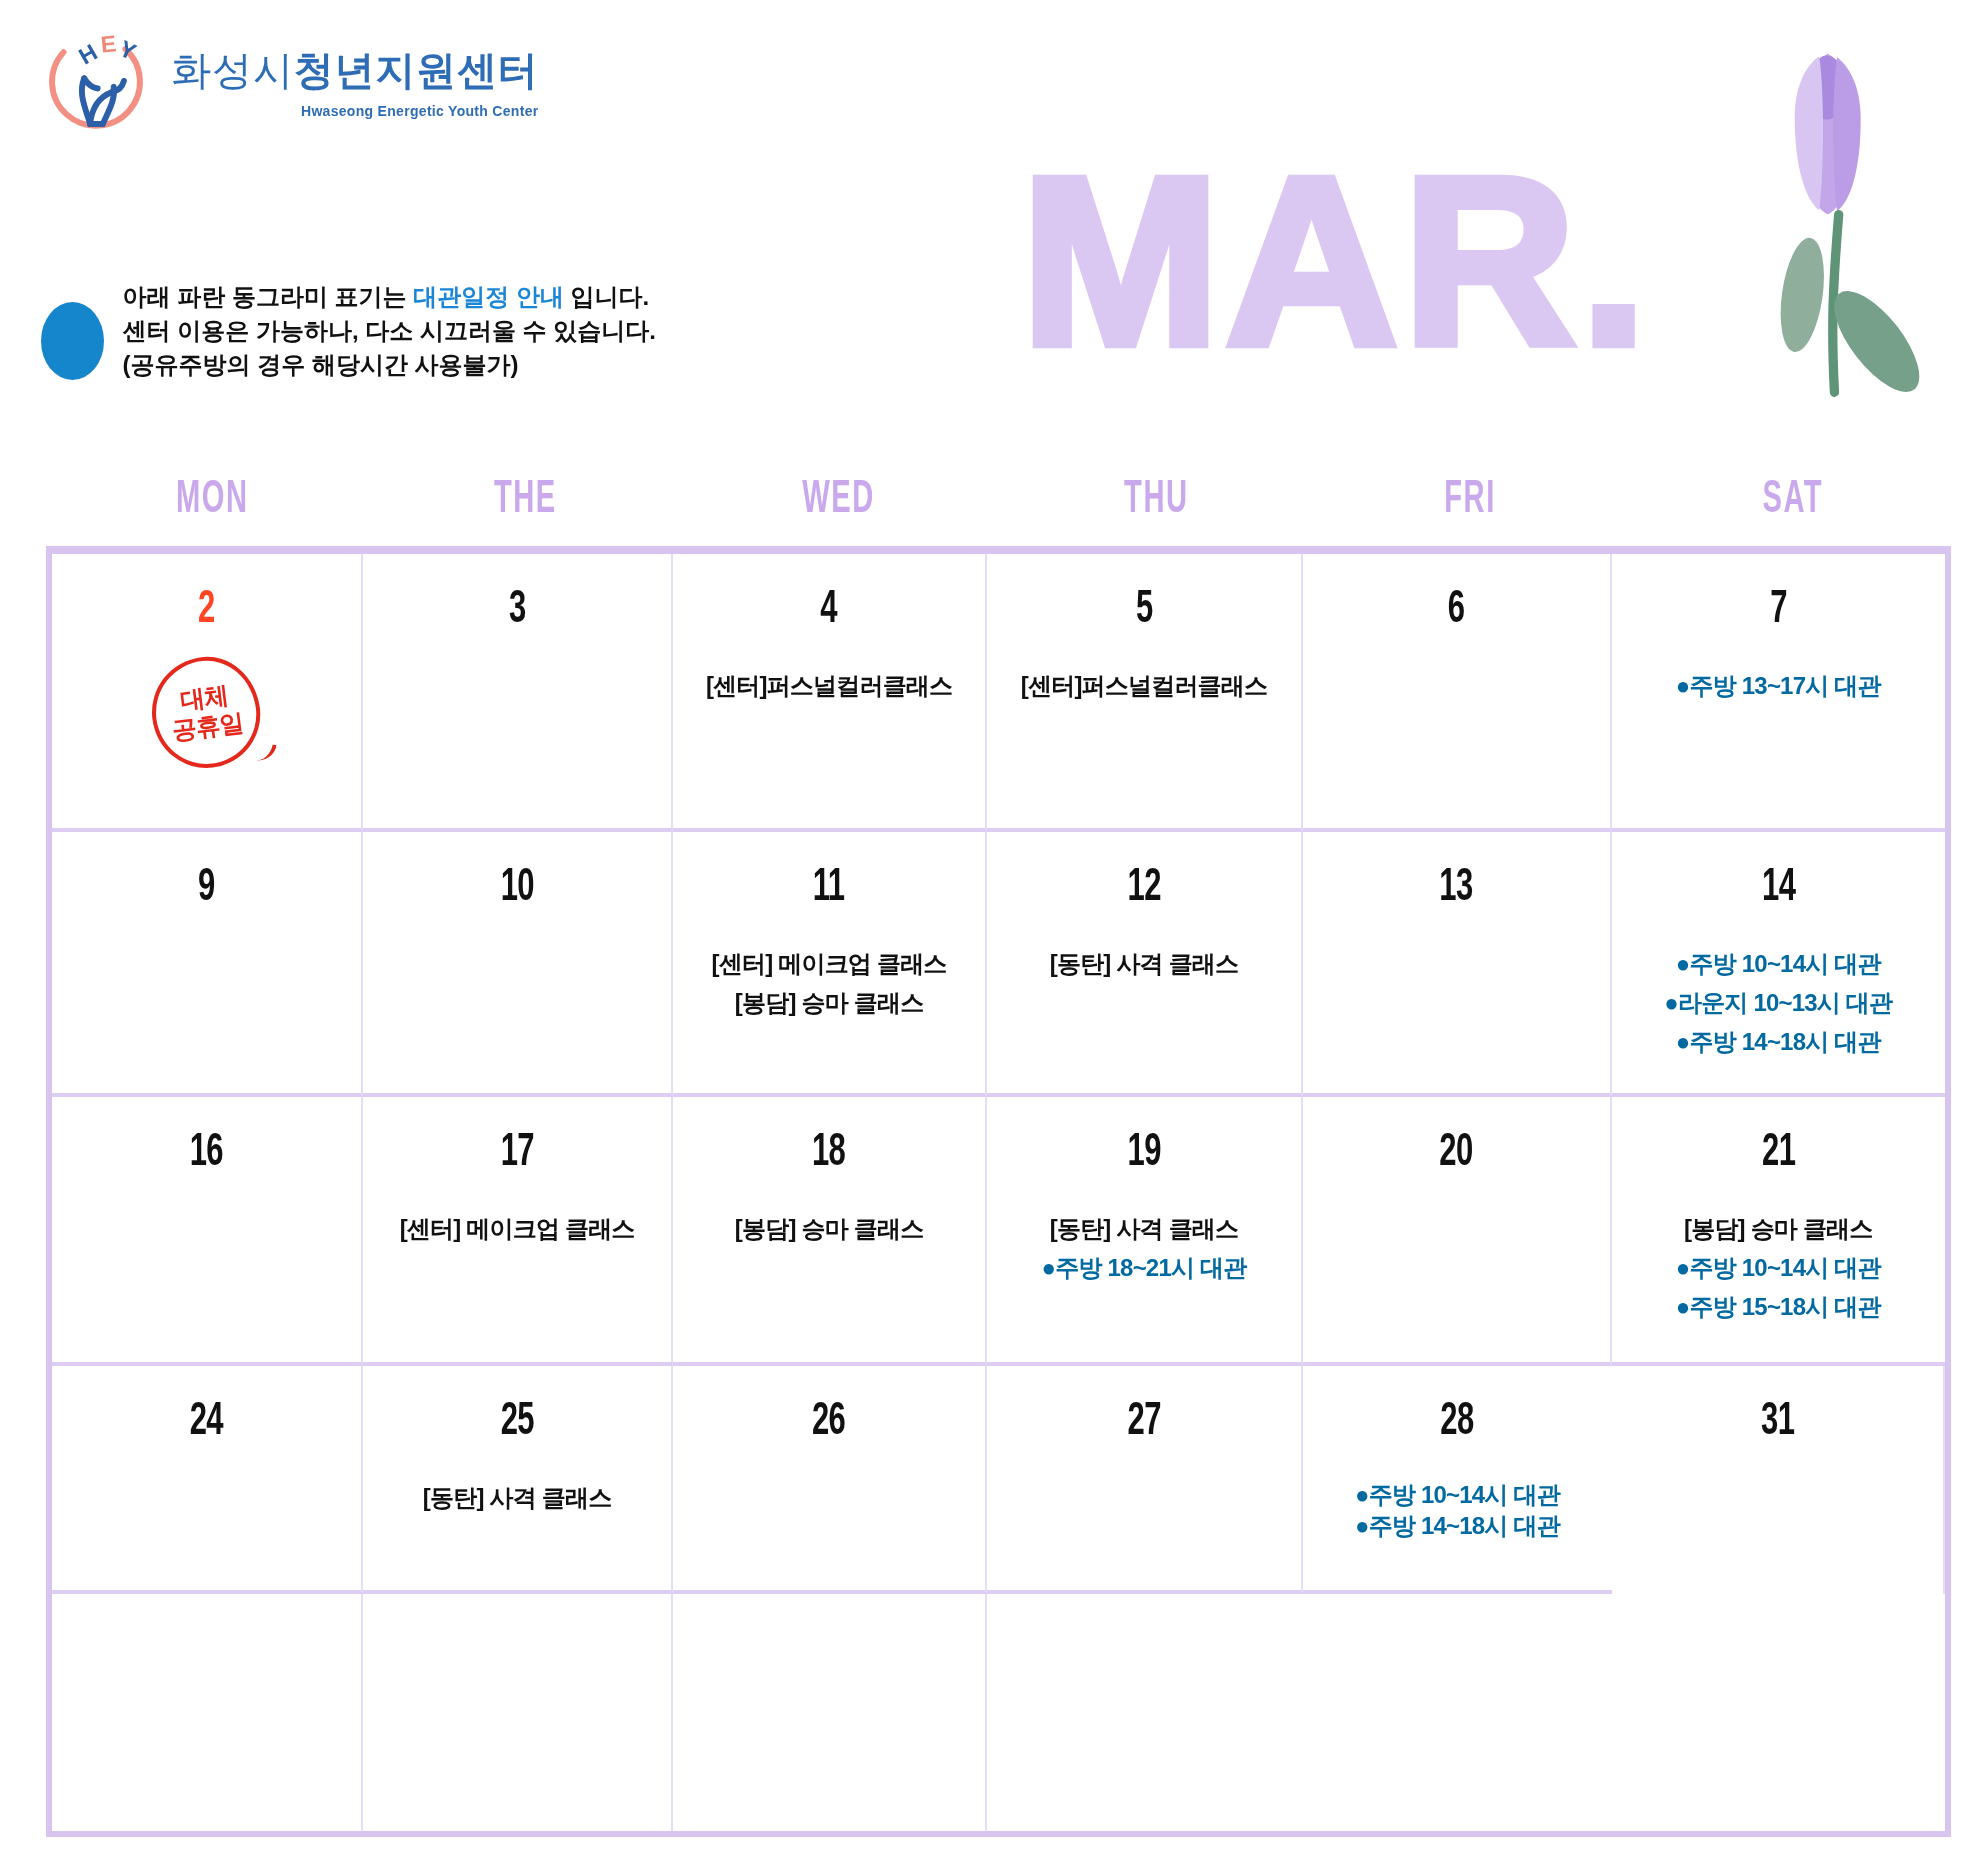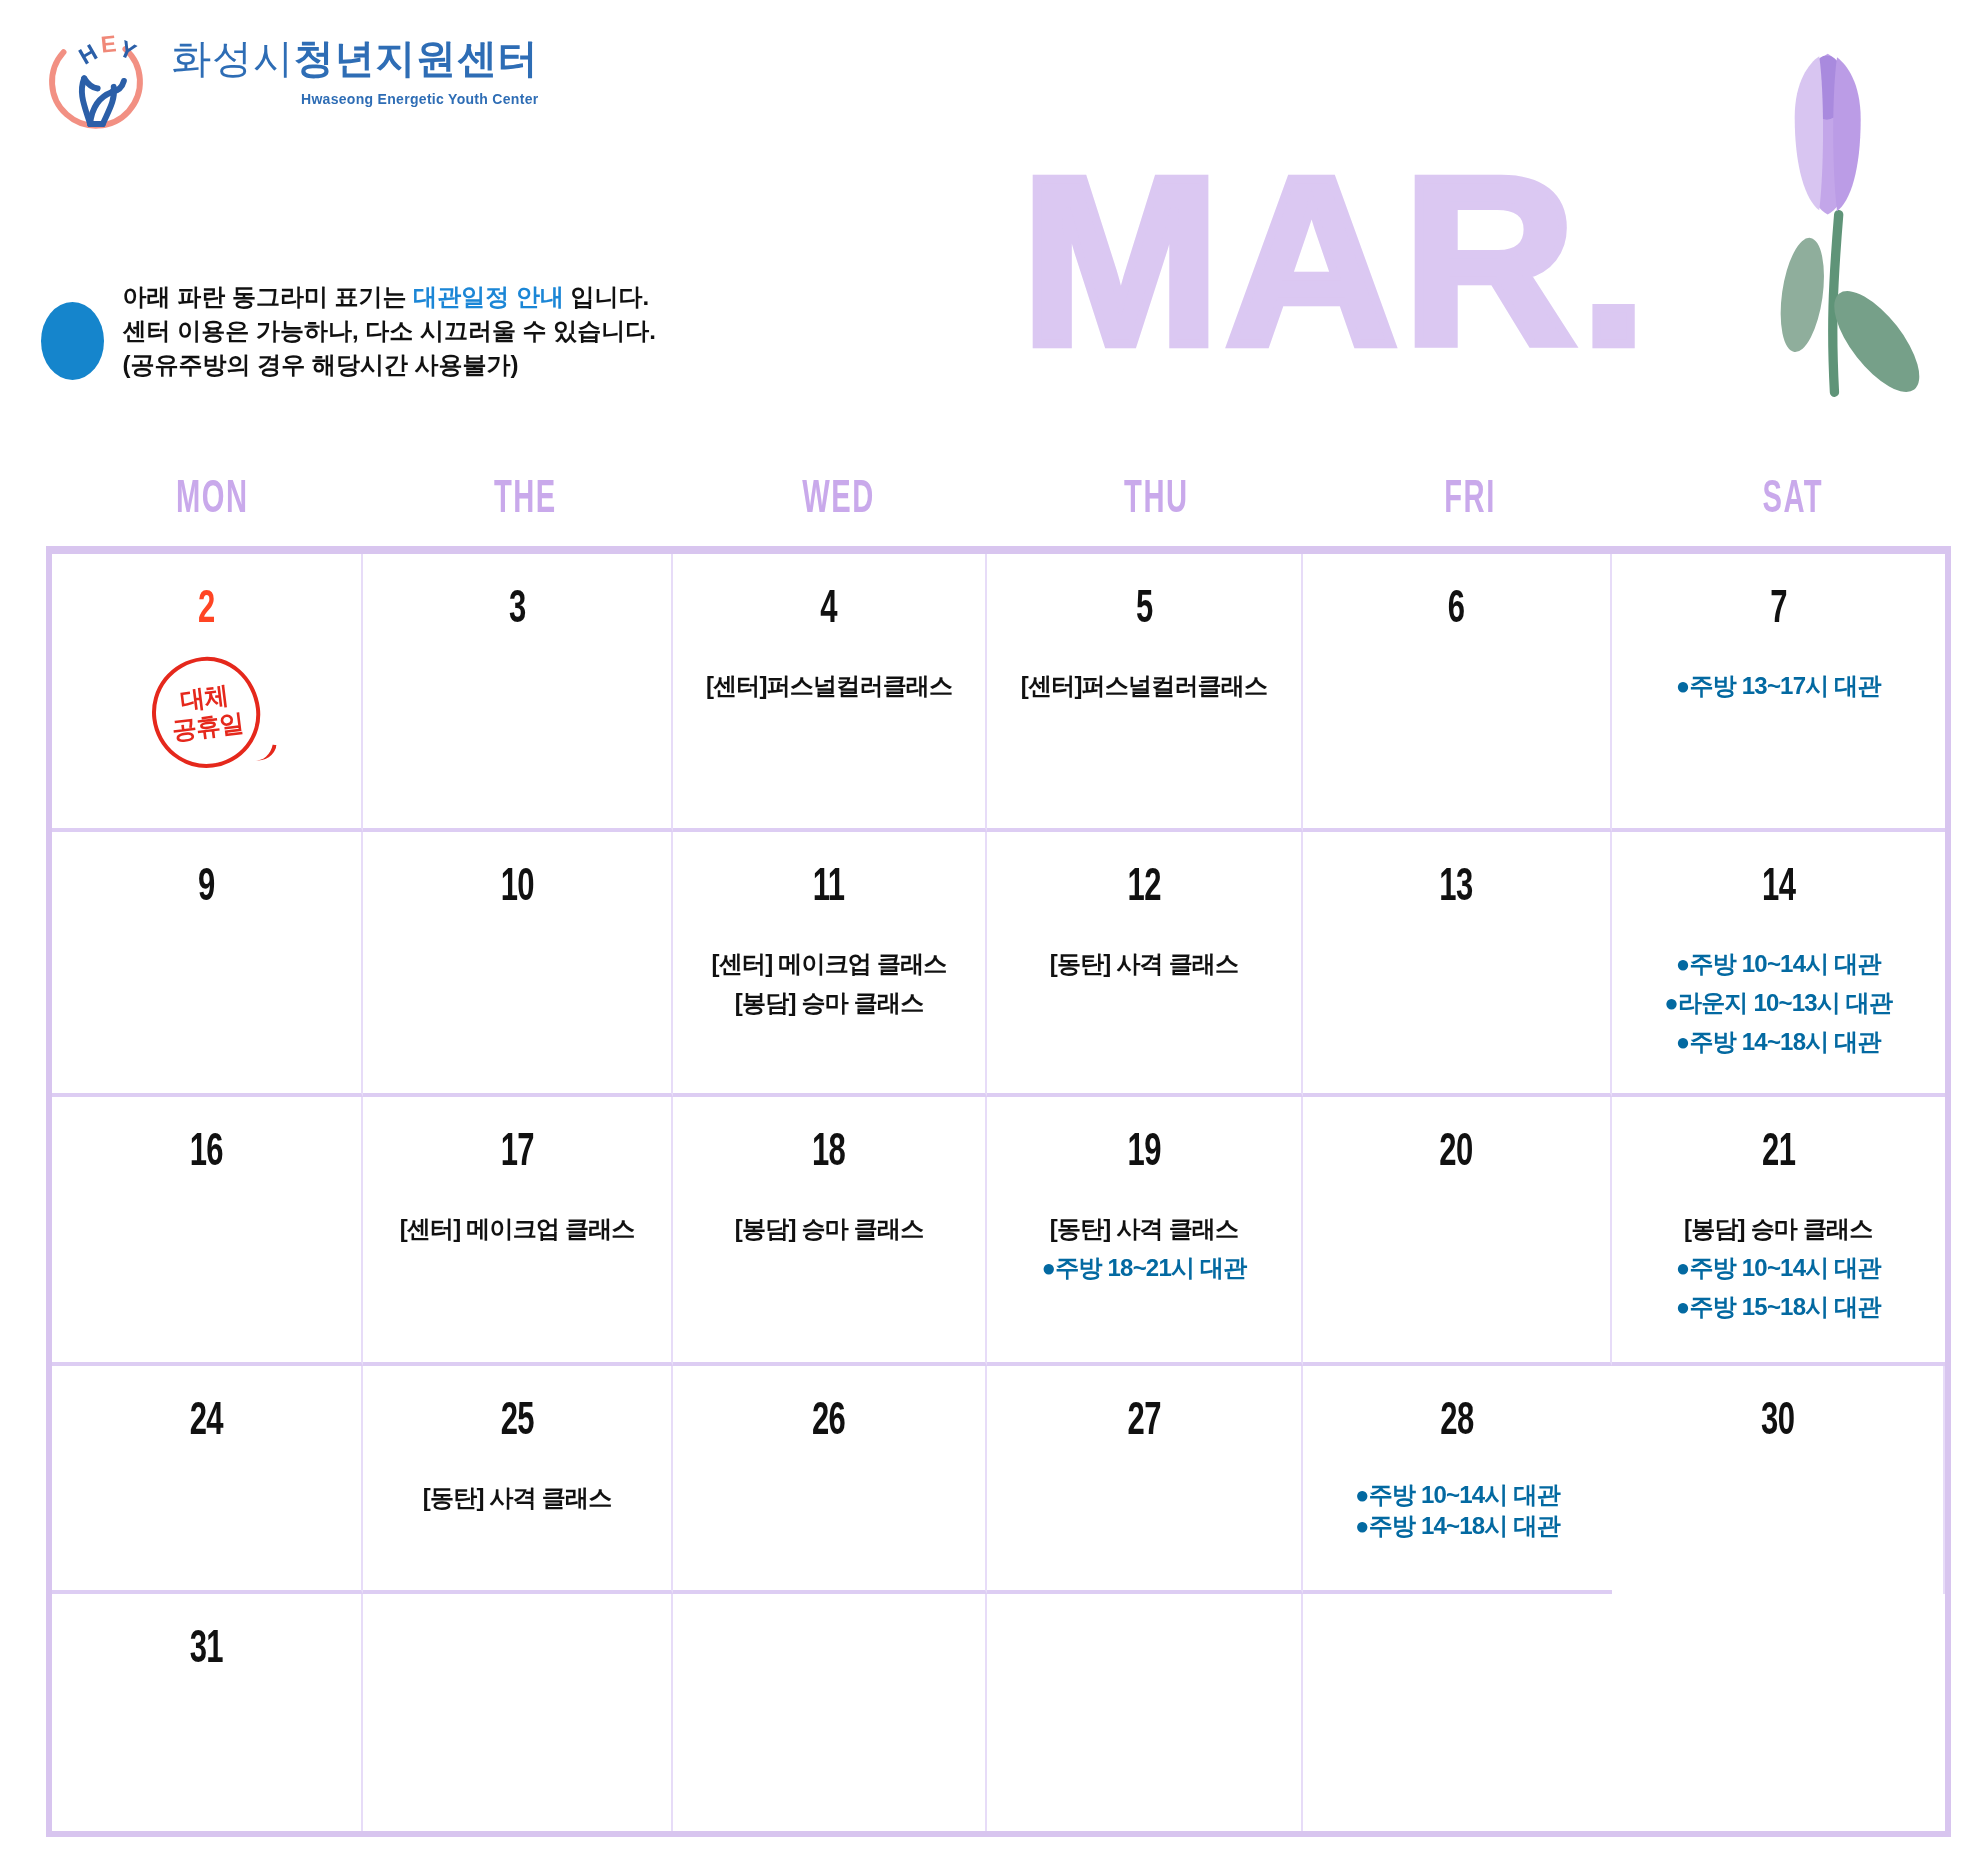--- a/index.html
+++ b/index.html
@@ -8,21 +8,21 @@
     font-family:"Liberation Sans", sans-serif;overflow:hidden;
   }
 
   
   .logo{position:absolute;left:36px;top:18.6px;display:flex;align-items:flex-start;}
   .logo-icon{position:relative;width:120px;height:112px;flex:0 0 auto;}
   .logo-hey{position:absolute;font-weight:bold;font-size:23px;}
   .logo-hey.h{left:44px;top:22px;color:#2b5fa8;transform:rotate(-30deg);}
   .logo-hey.e{left:65px;top:12.7px;color:#f08878;transform:rotate(-6deg);}
   .logo-hey.y{left:84px;top:18px;color:#2b5fa8;transform:rotate(24deg);}
-  .logo-text{margin-left:15.3px;margin-top:12px;}
+  .logo-text{margin-left:15.3px;margin-top:24px;}
   .logo-title{font-size:40px;color:#2e6db5;letter-spacing:0.8px;white-space:nowrap;}
   .logo-title .reg{font-weight:500;}
   .logo-title .bold{font-weight:800;}
   .logo-sub{font-size:14px;color:#2e6db5;font-weight:700;text-align:right;margin-top:5.1px;letter-spacing:0.3px;}
 
   
   .notice{position:absolute;left:41px;top:280px;display:flex;align-items:flex-start;}
   .notice-dot{width:63px;height:78px;border-radius:50%;background:#1585cc;margin-top:22px;flex:0 0 auto;}
   .notice-text{margin-left:18.6px;font-size:24px;font-weight:700;color:#111;line-height:1.42;white-space:nowrap;}
   .notice-text .hl{color:#1b86d6;}
@@ -248,23 +248,20 @@
   </div>
   <div class="cell last-col">
     <div class="day">28</div>
     <div class="events" style="line-height:1.3;">
       <div class="ev" data-type="rental">●주방 10~14시 대관</div>
       <div class="ev" data-type="rental">●주방 14~18시 대관</div>
     </div>
   </div>
 
   <div class="cell last-row">
-    <div class="day">30</div>
-  </div>
-  <div class="cell last-row">
     <div class="day">31</div>
   </div>
   <div class="cell last-row">
     <div class="day"></div>
   </div>
   <div class="cell last-row">
     <div class="day"></div>
   </div>
   <div class="cell last-row">
     <div class="day"></div>

